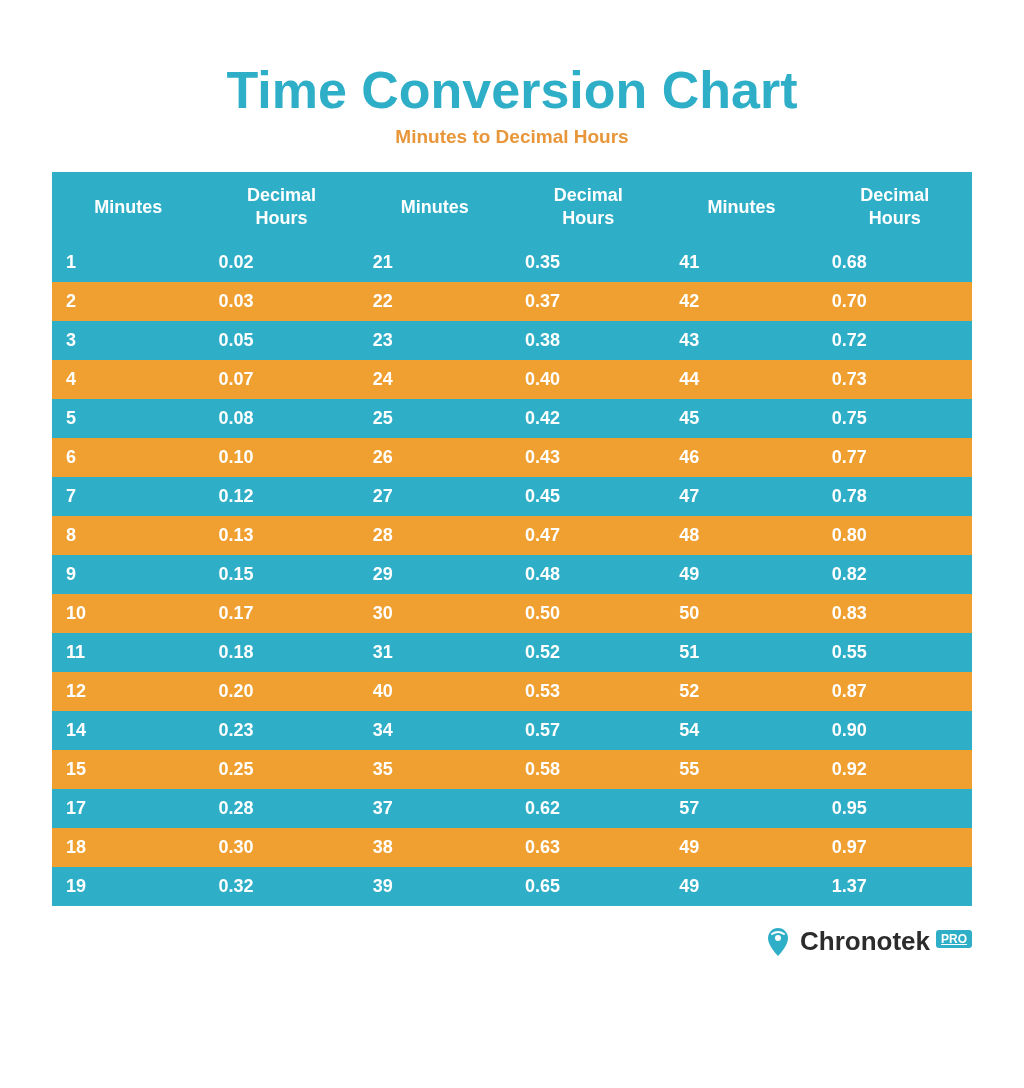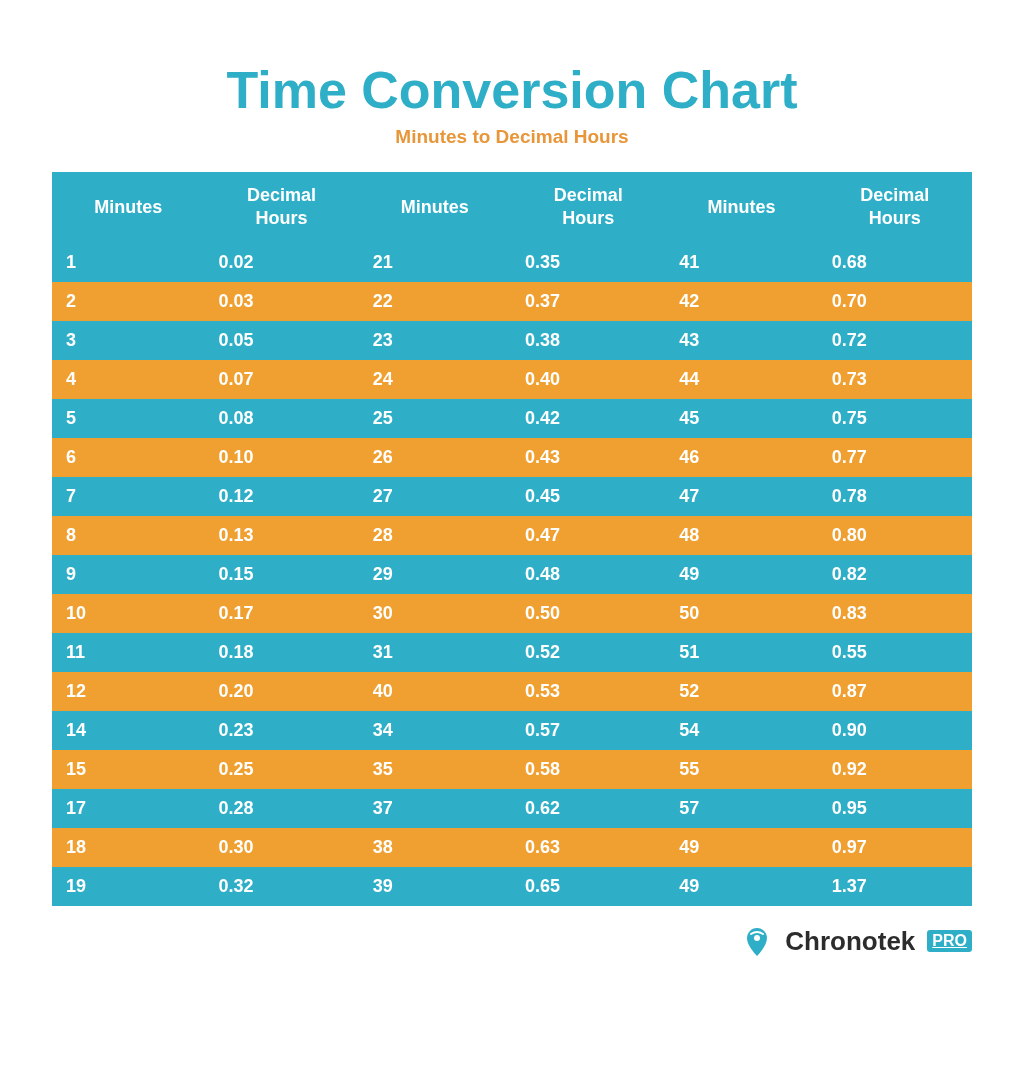--- a/index.html
+++ b/index.html
@@ -62,35 +62,35 @@
     }
     tbody tr td {
       border: none;
     }
     .footer {
       display: flex;
       align-items: center;
       justify-content: flex-end;
       width: 920px;
       margin-top: 20px;
-      gap: 12px;
+      gap: 6px;
     }
     .logo-icon {
       width: 32px;
       height: 32px;
     }
     .logo-text {
       font-size: 26px;
       font-weight: 900;
       color: #2c2c2c;
     }
     .logo-pro {
       background-color: #2fafc7;
       color: #ffffff;
-      font-size: 16px;
+      font-size: 12px;
       font-weight: 900;
       padding: 2px 5px;
       border-radius: 3px;
       align-self: flex-start;
       margin-top: 4px;
       text-decoration: underline;
     }
   </style>
 </head>
 <body>

